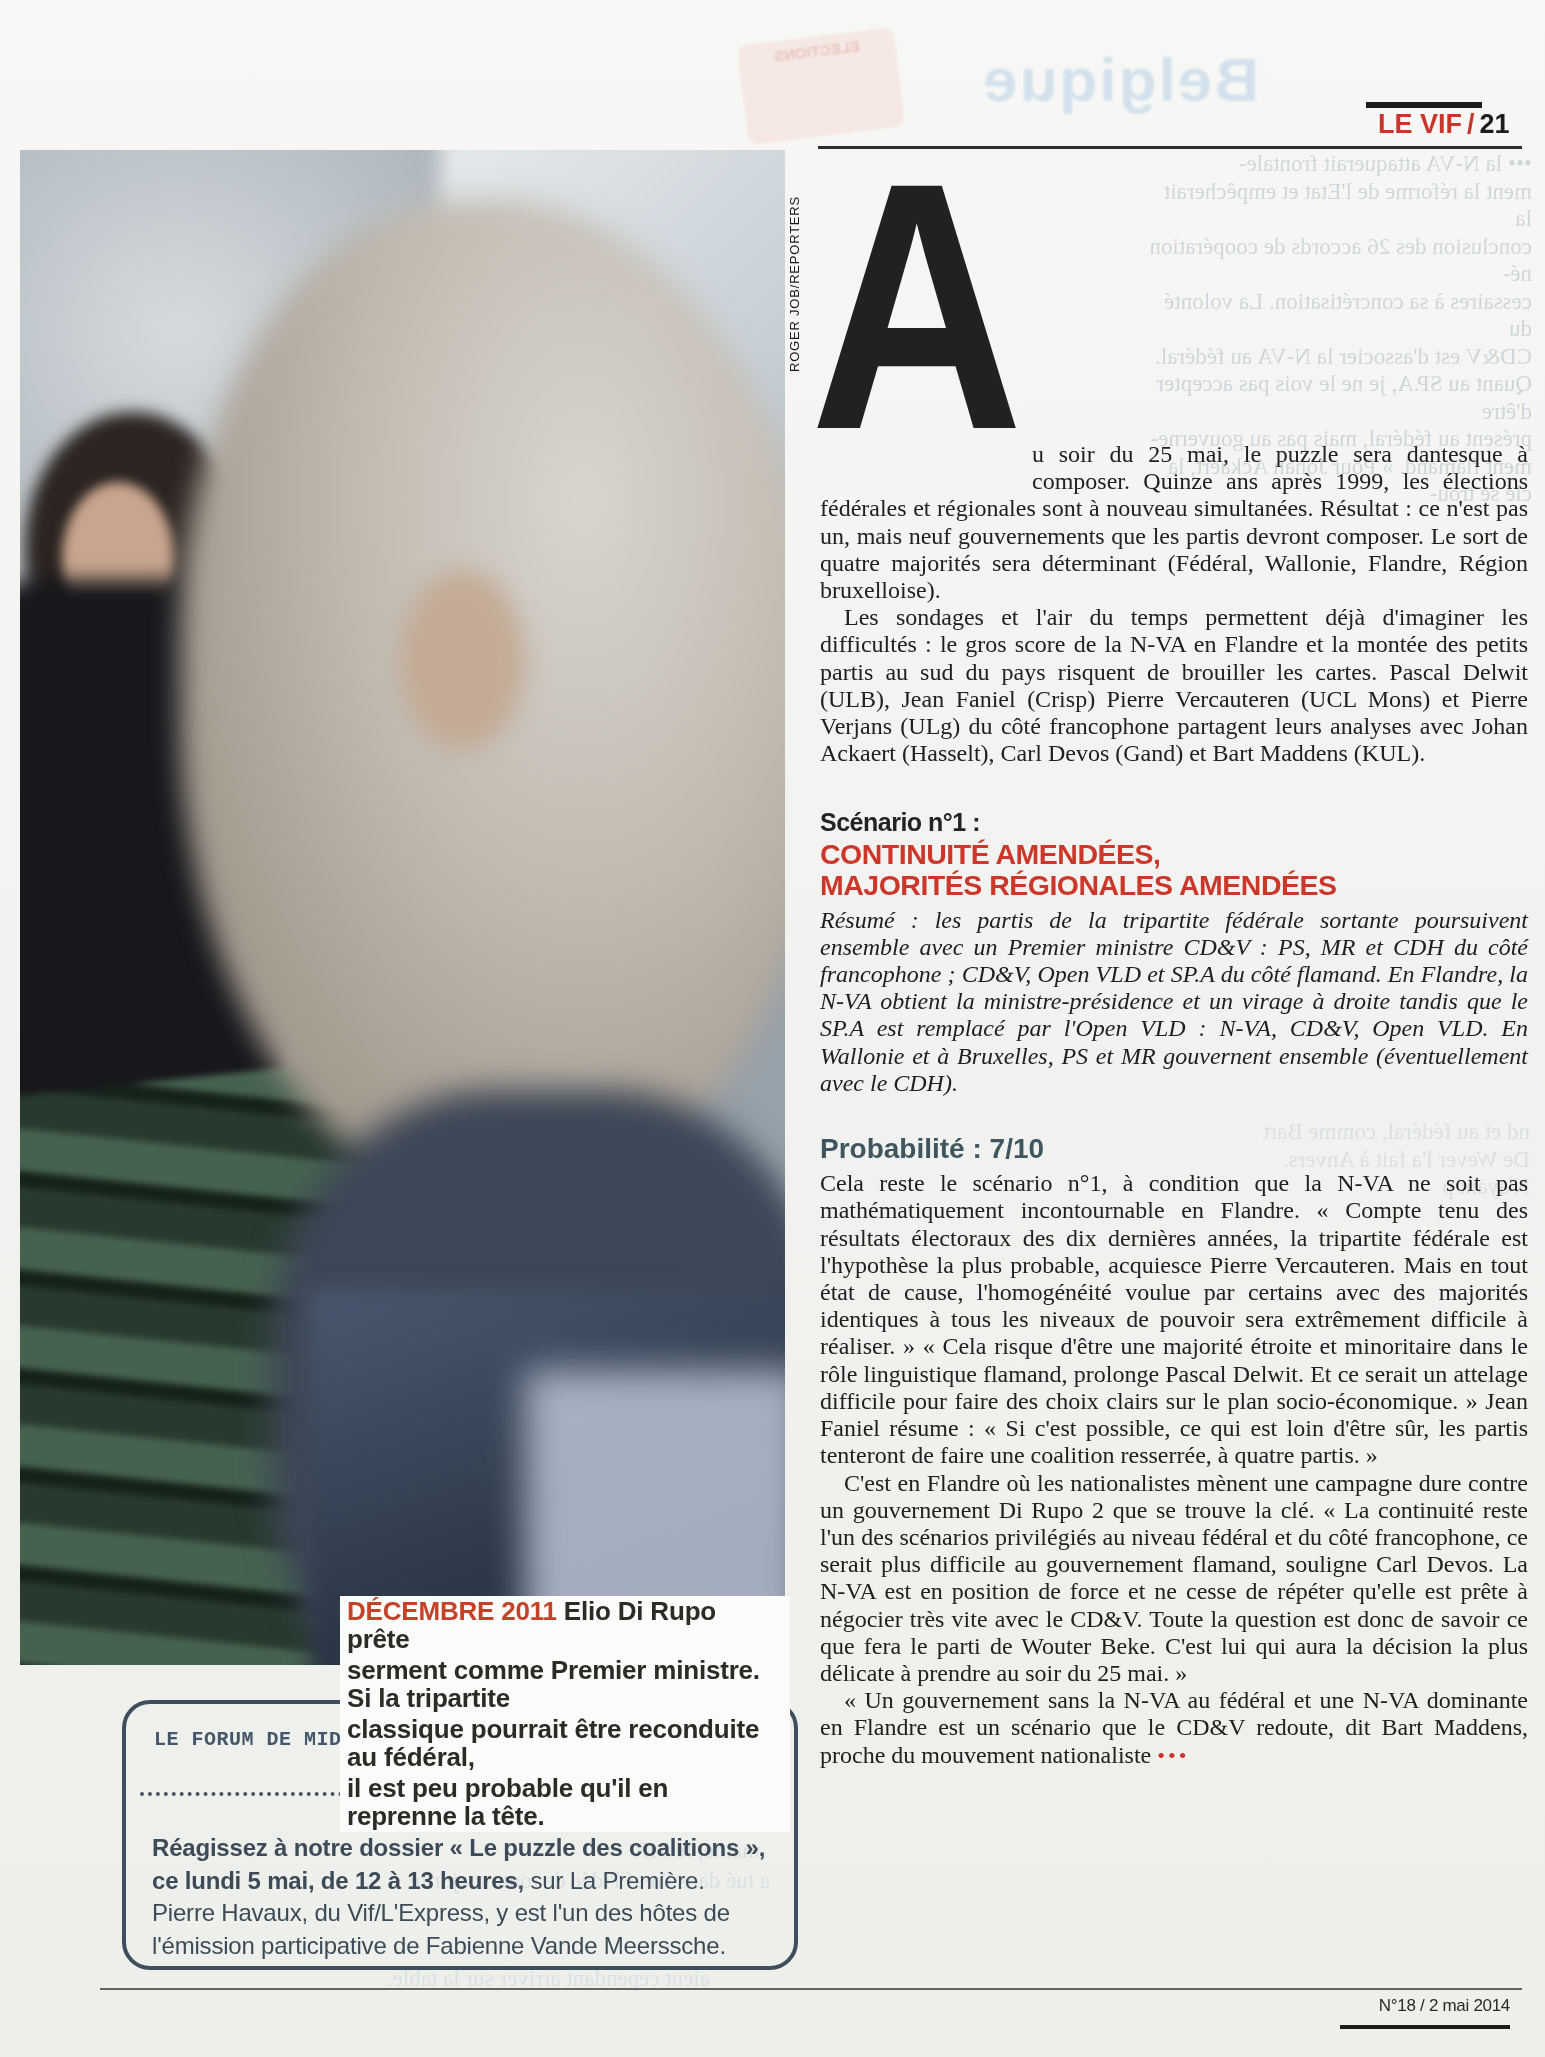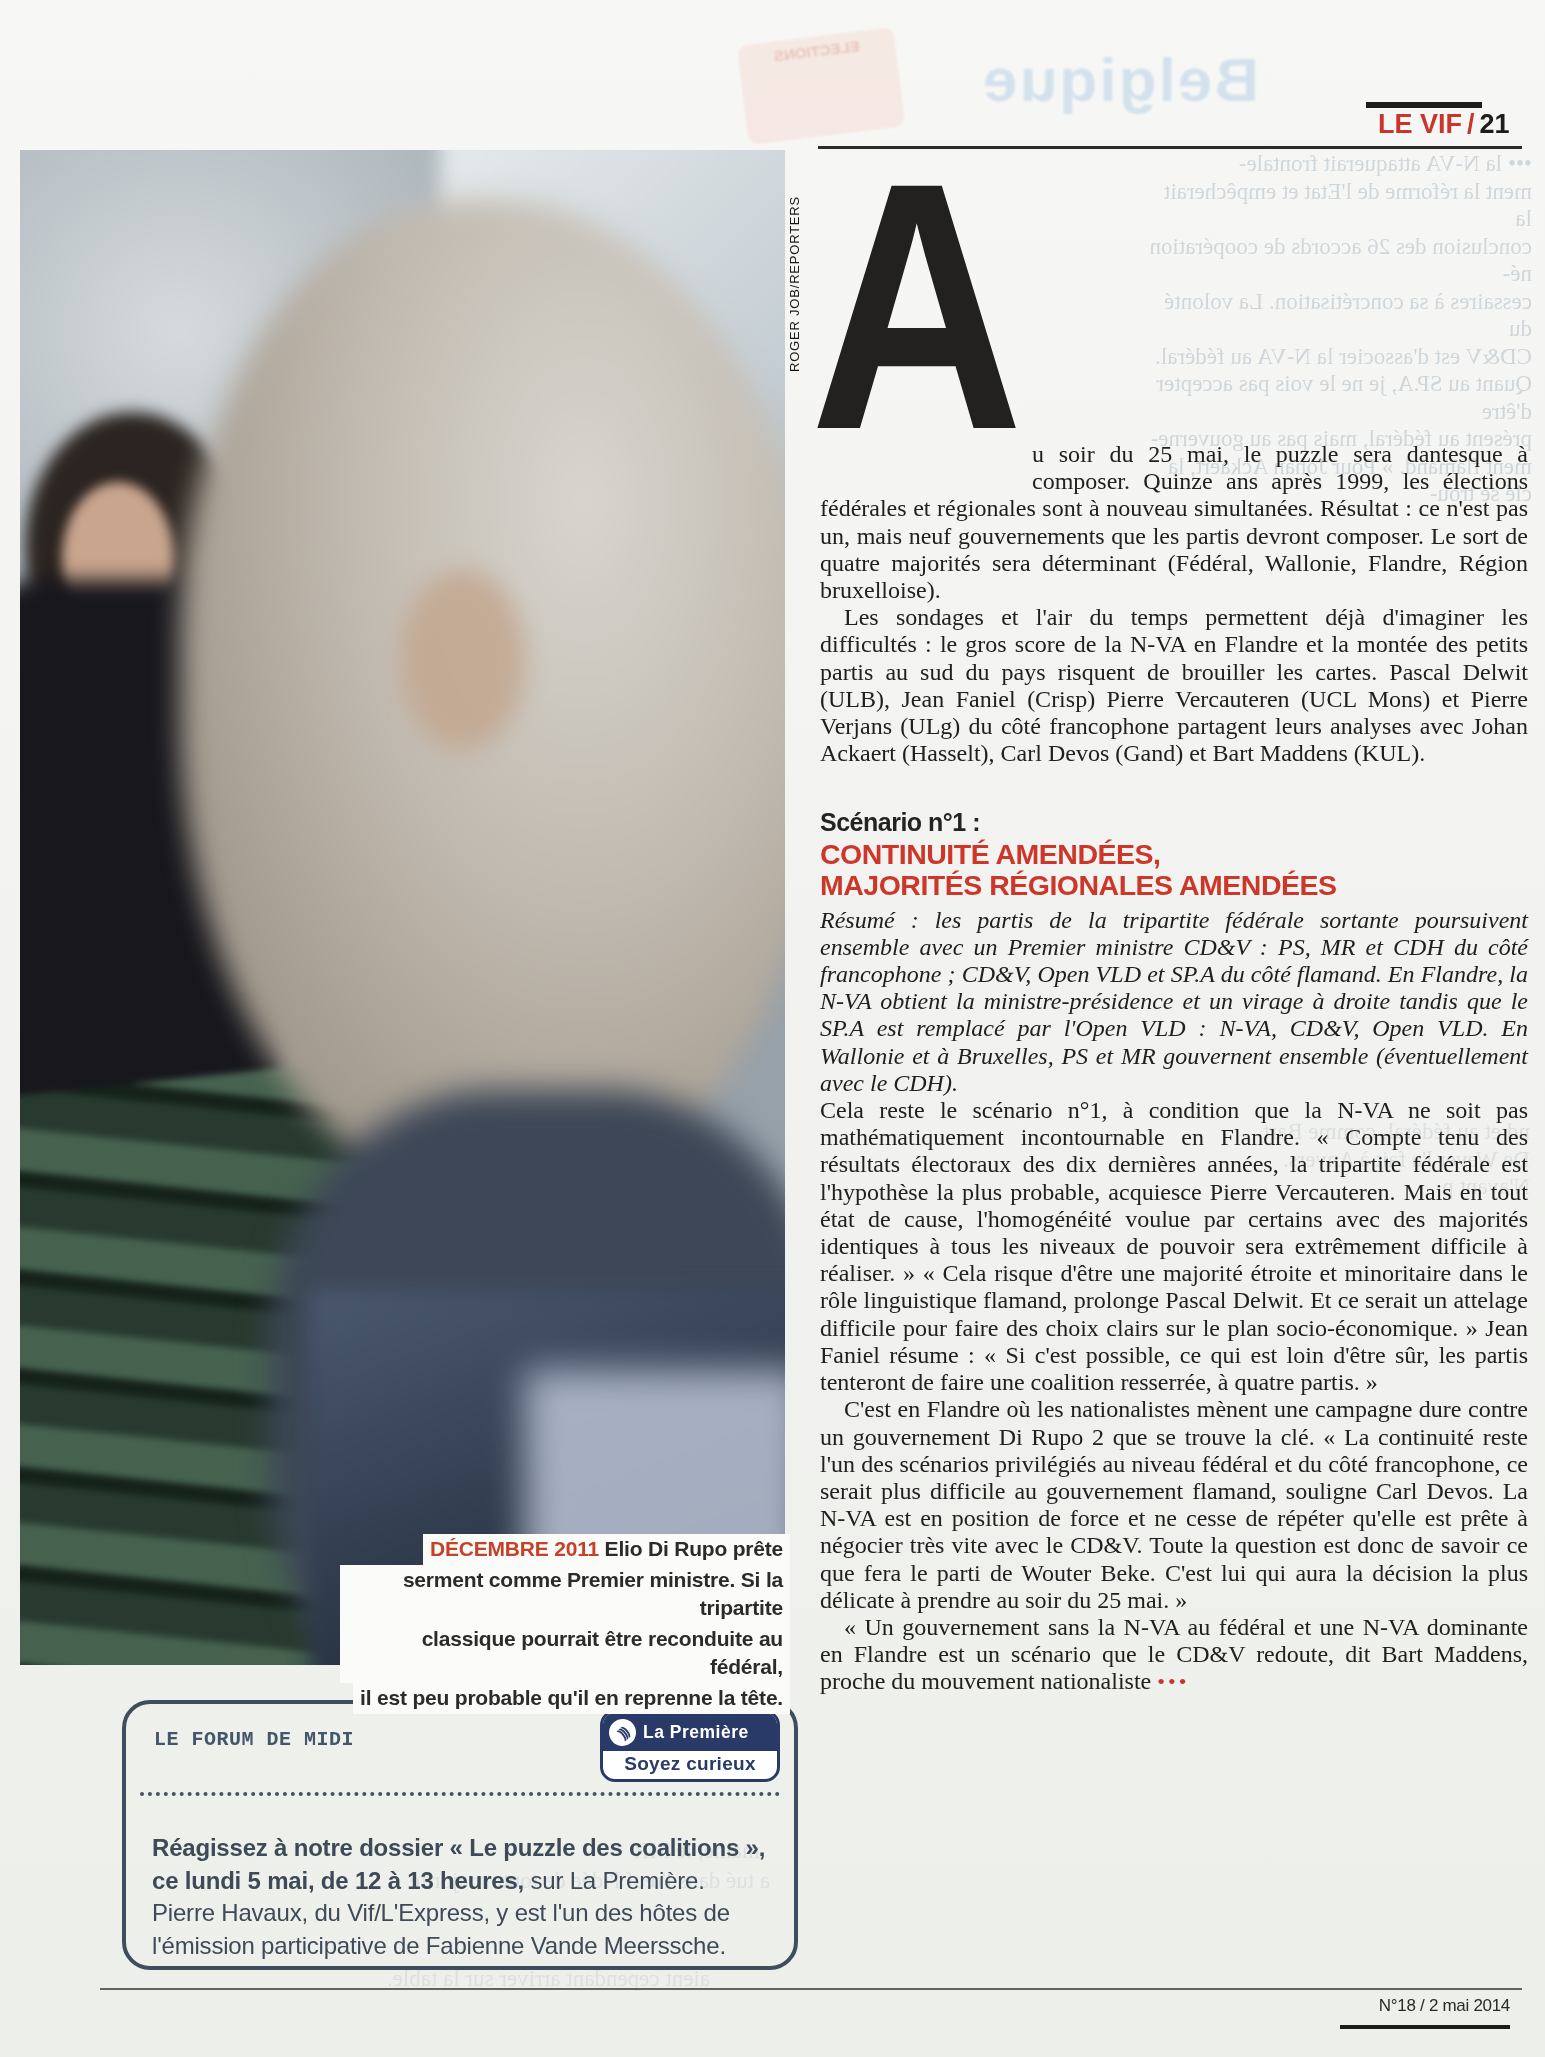--- a/index.html
+++ b/index.html
@@ -42,22 +42,22 @@
       background:linear-gradient(160deg,#4a586f 0%,#202a38 80%);filter:blur(10px);}
   .ph-stairs{left:-50px;top:920px;width:620px;height:660px;
       background:repeating-linear-gradient(12deg,#46624f 0 42px,#283a2f 42px 82px,#15221a 82px 98px);
       transform:rotate(-6deg);filter:blur(3px);}
   .ph-bottom-light{left:505px;top:1220px;width:280px;height:360px;background:#bac3d5;filter:blur(18px);opacity:.85;}
 
   .photo-credit{position:absolute;left:787px;top:196px;writing-mode:vertical-rl;transform:rotate(180deg);
       font-family:"Liberation Sans",sans-serif;font-size:13px;letter-spacing:.8px;color:#161616;}
 
   
-  .caption{position:absolute;left:340px;top:1534px;width:450px;text-align:right;
-      font-family:"Liberation Sans",sans-serif;font-weight:bold;font-size:21px;line-height:28px;z-index:5;}
+  .caption{position:absolute;left:340px;top:1596px;width:450px;text-align:left;
+      font-family:"Liberation Sans",sans-serif;font-weight:bold;font-size:26px;line-height:28px;z-index:5;}
   .cap-line{margin-bottom:0px;}
   .cap-bg{display:inline-block;background:#fbfbf9;color:#2b2b28;padding:1px 7px 2px 7px;letter-spacing:-.2px;}
   .cap-date{color:#c44228;}
 
   
   .article{position:absolute;left:820px;top:441px;width:708px;font-size:24px;line-height:27.2px;
       text-align:justify;color:#21201e;}
   .article p{margin:0;}
   .indent{text-indent:24px;}
   .dropcap-spacer{float:left;width:212px;height:28px;position:relative;}
@@ -161,20 +161,21 @@
   <div class="ghost-line" style="left:250px;top:1966px;width:460px;">aient cependant arriver sur la table.</div>
 
   <div class="article">
     <p><span class="dropcap-spacer">
           <span class="dropcap">A</span>
         </span><span>u soir du 25 mai, le puzzle sera dantesque à composer. Quinze ans après 1999, les élections fédérales et régionales sont à nouveau simultanées. Résultat : ce n'est pas un, mais neuf gouvernements que les partis devront composer. Le sort de quatre majorités sera déterminant (Fédéral, Wallonie, Flandre, Région bruxelloise).</span></p>
     <p class="indent">Les sondages et l'air du temps permettent déjà d'imaginer les difficultés : le gros score de la N-VA en Flandre et la montée des petits partis au sud du pays risquent de brouiller les cartes. Pascal Delwit (ULB), Jean Faniel (Crisp) Pierre Vercauteren (UCL Mons) et Pierre Verjans (ULg) du côté francophone partagent leurs analyses avec Johan Ackaert (Hasselt), Carl Devos (Gand) et Bart Maddens (KUL).</p>
     <p class="kicker">Scénario n°1 :</p>
     <p class="red-title"><span>CONTINUITÉ AMENDÉES,</span><br><span>MAJORITÉS RÉGIONALES AMENDÉES</span></p>
     <p class="resume">Résumé : les partis de la tripartite fédérale sortante poursuivent ensemble avec un Premier ministre CD&amp;V : PS, MR et CDH du côté francophone ; CD&amp;V, Open VLD et SP.A du côté flamand. En Flandre, la N-VA obtient la ministre-présidence et un virage à droite tandis que le SP.A est remplacé par l'Open VLD : N-VA, CD&amp;V, Open VLD. En Wallonie et à Bruxelles, PS et MR gouvernent ensemble (éventuellement avec le CDH).</p>
+    <p class="prob">Probabilité : 7/10</p>
     <p>Cela reste le scénario n°1, à condition que la N-VA ne soit pas mathématiquement incontournable en Flandre. « Compte tenu des résultats électoraux des dix dernières années, la tripartite fédérale est l'hypothèse la plus probable, acquiesce Pierre Vercauteren. Mais en tout état de cause, l'homogénéité voulue par certains avec des majorités identiques à tous les niveaux de pouvoir sera extrêmement difficile à réaliser. » « Cela risque d'être une majorité étroite et minoritaire dans le rôle linguistique flamand, prolonge Pascal Delwit. Et ce serait un attelage difficile pour faire des choix clairs sur le plan socio-économique. » Jean Faniel résume : « Si c'est possible, ce qui est loin d'être sûr, les partis tenteront de faire une coalition resserrée, à quatre partis. »</p>
     <p class="indent">C'est en Flandre où les nationalistes mènent une campagne dure contre un gouvernement Di Rupo 2 que se trouve la clé. « La continuité reste l'un des scénarios privilégiés au niveau fédéral et du côté francophone, ce serait plus difficile au gouvernement flamand, souligne Carl Devos. La N-VA est en position de force et ne cesse de répéter qu'elle est prête à négocier très vite avec le CD&amp;V. Toute la question est donc de savoir ce que fera le parti de Wouter Beke. C'est lui qui aura la décision la plus délicate à prendre au soir du 25 mai. »</p>
     <p class="indent"><span>« Un gouvernement sans la N-VA au fédéral et une N-VA dominante en Flandre est un scénario que le CD&amp;V redoute, dit Bart Maddens, proche du mouvement nationaliste</span> <span class="endmark">•••</span></p>
   </div>
 
   <div class="forum">
     <div class="forum-title">LE FORUM DE MIDI</div>
     <div class="lp-logo">
       <div class="lp-top">
         <span class="lp-circle">)))</span>

